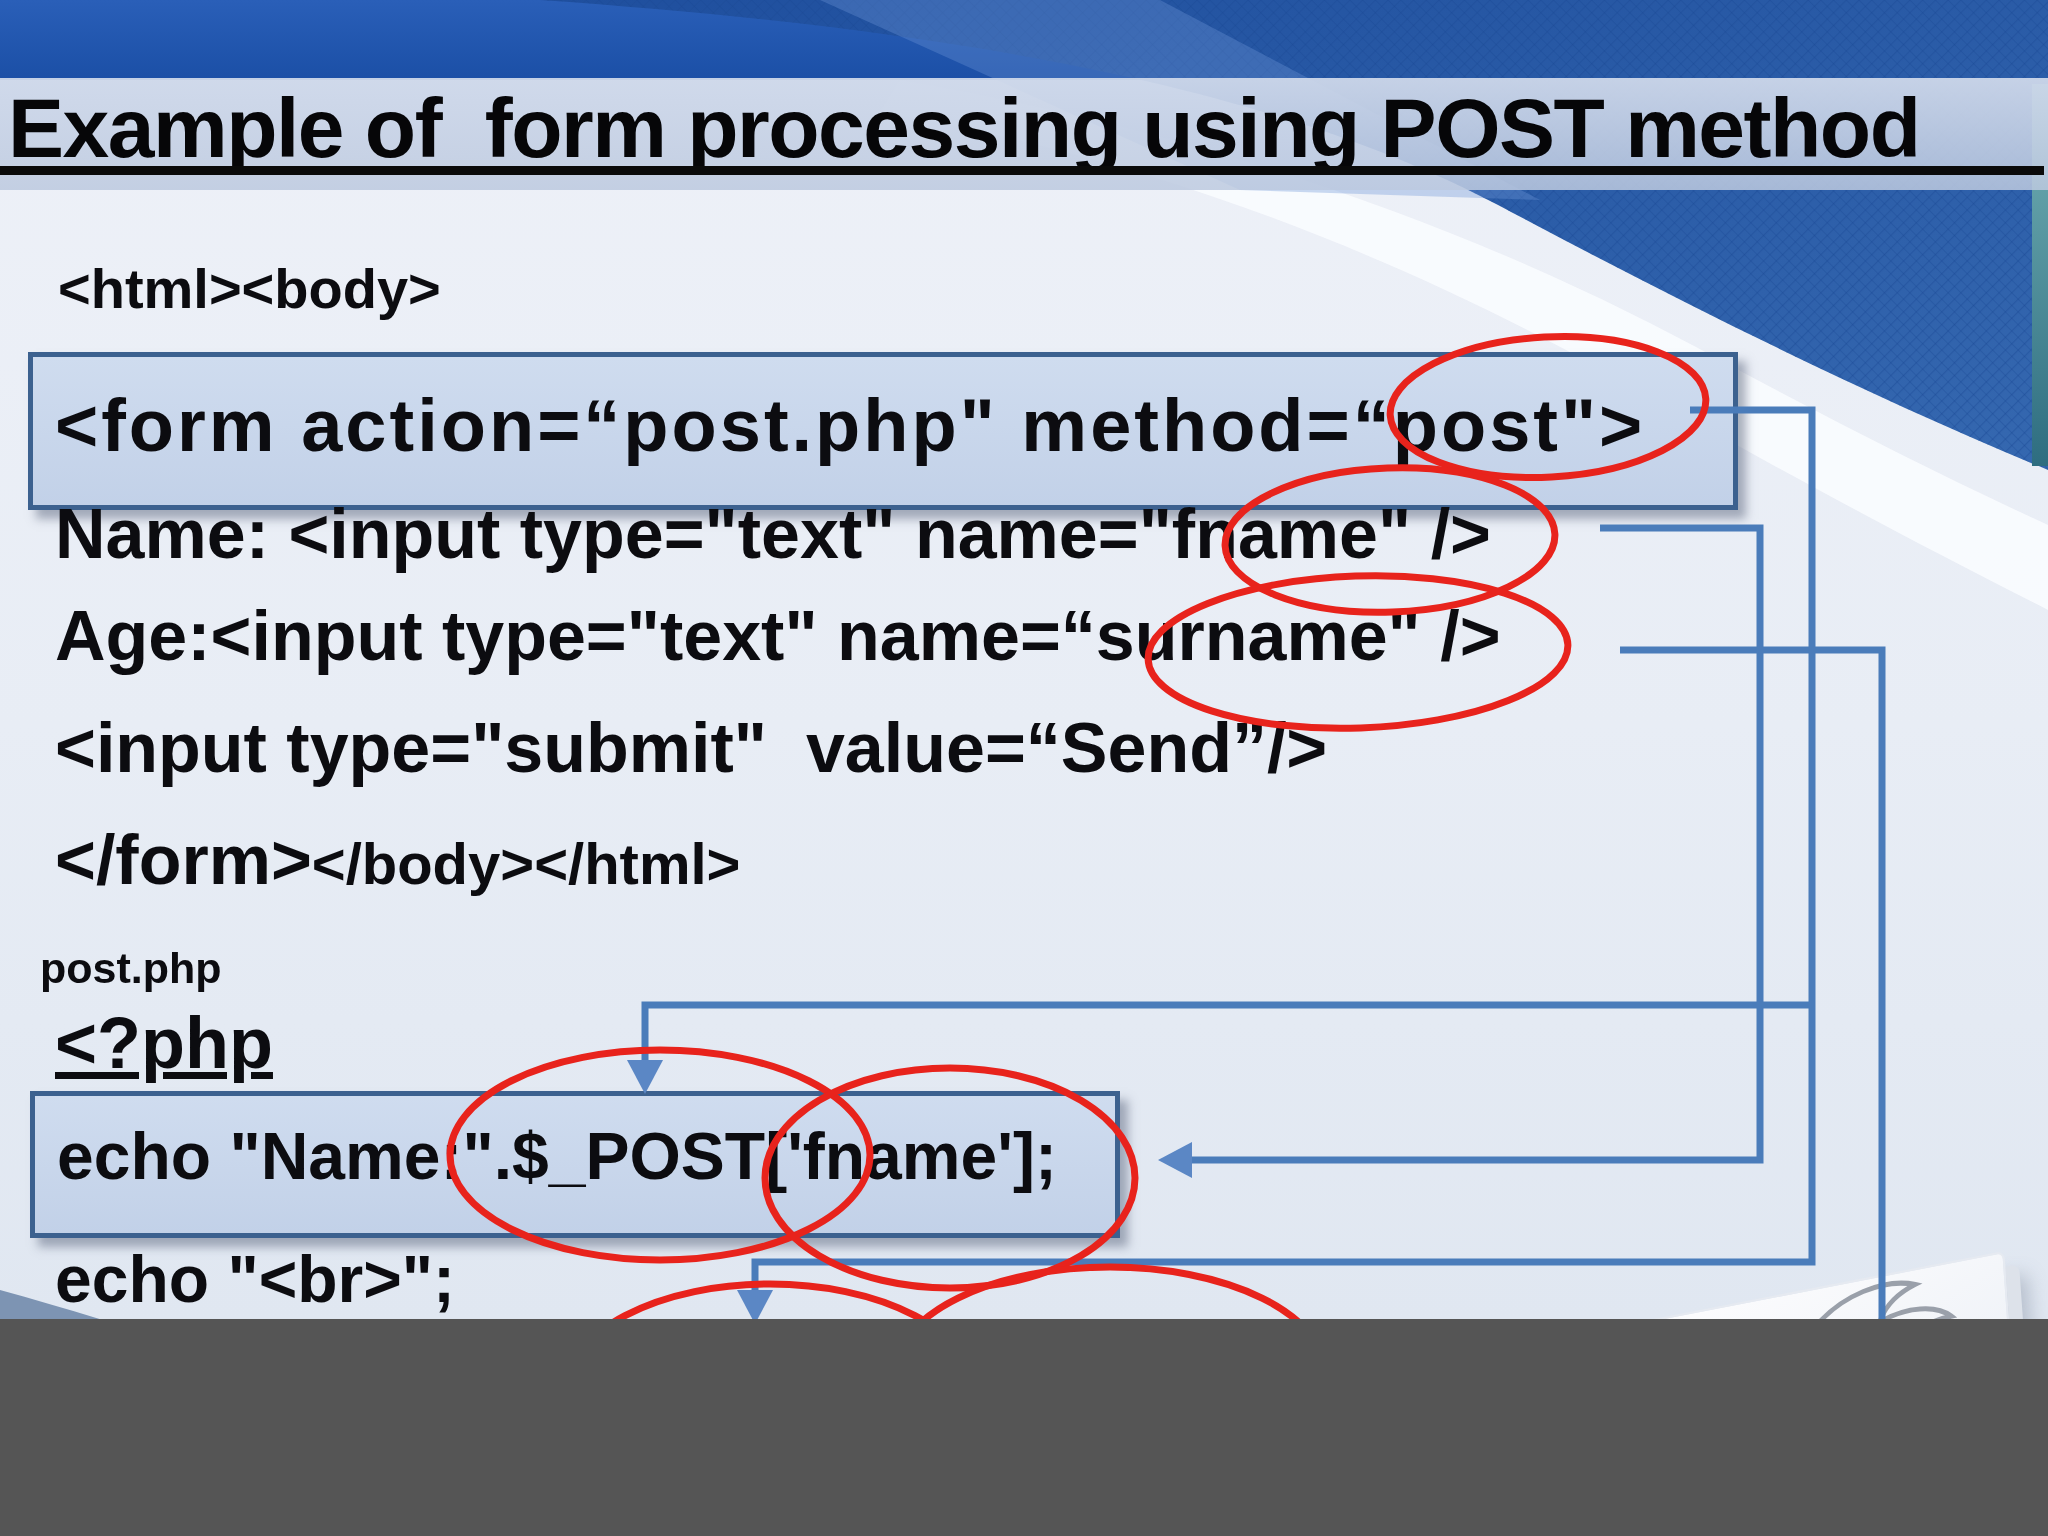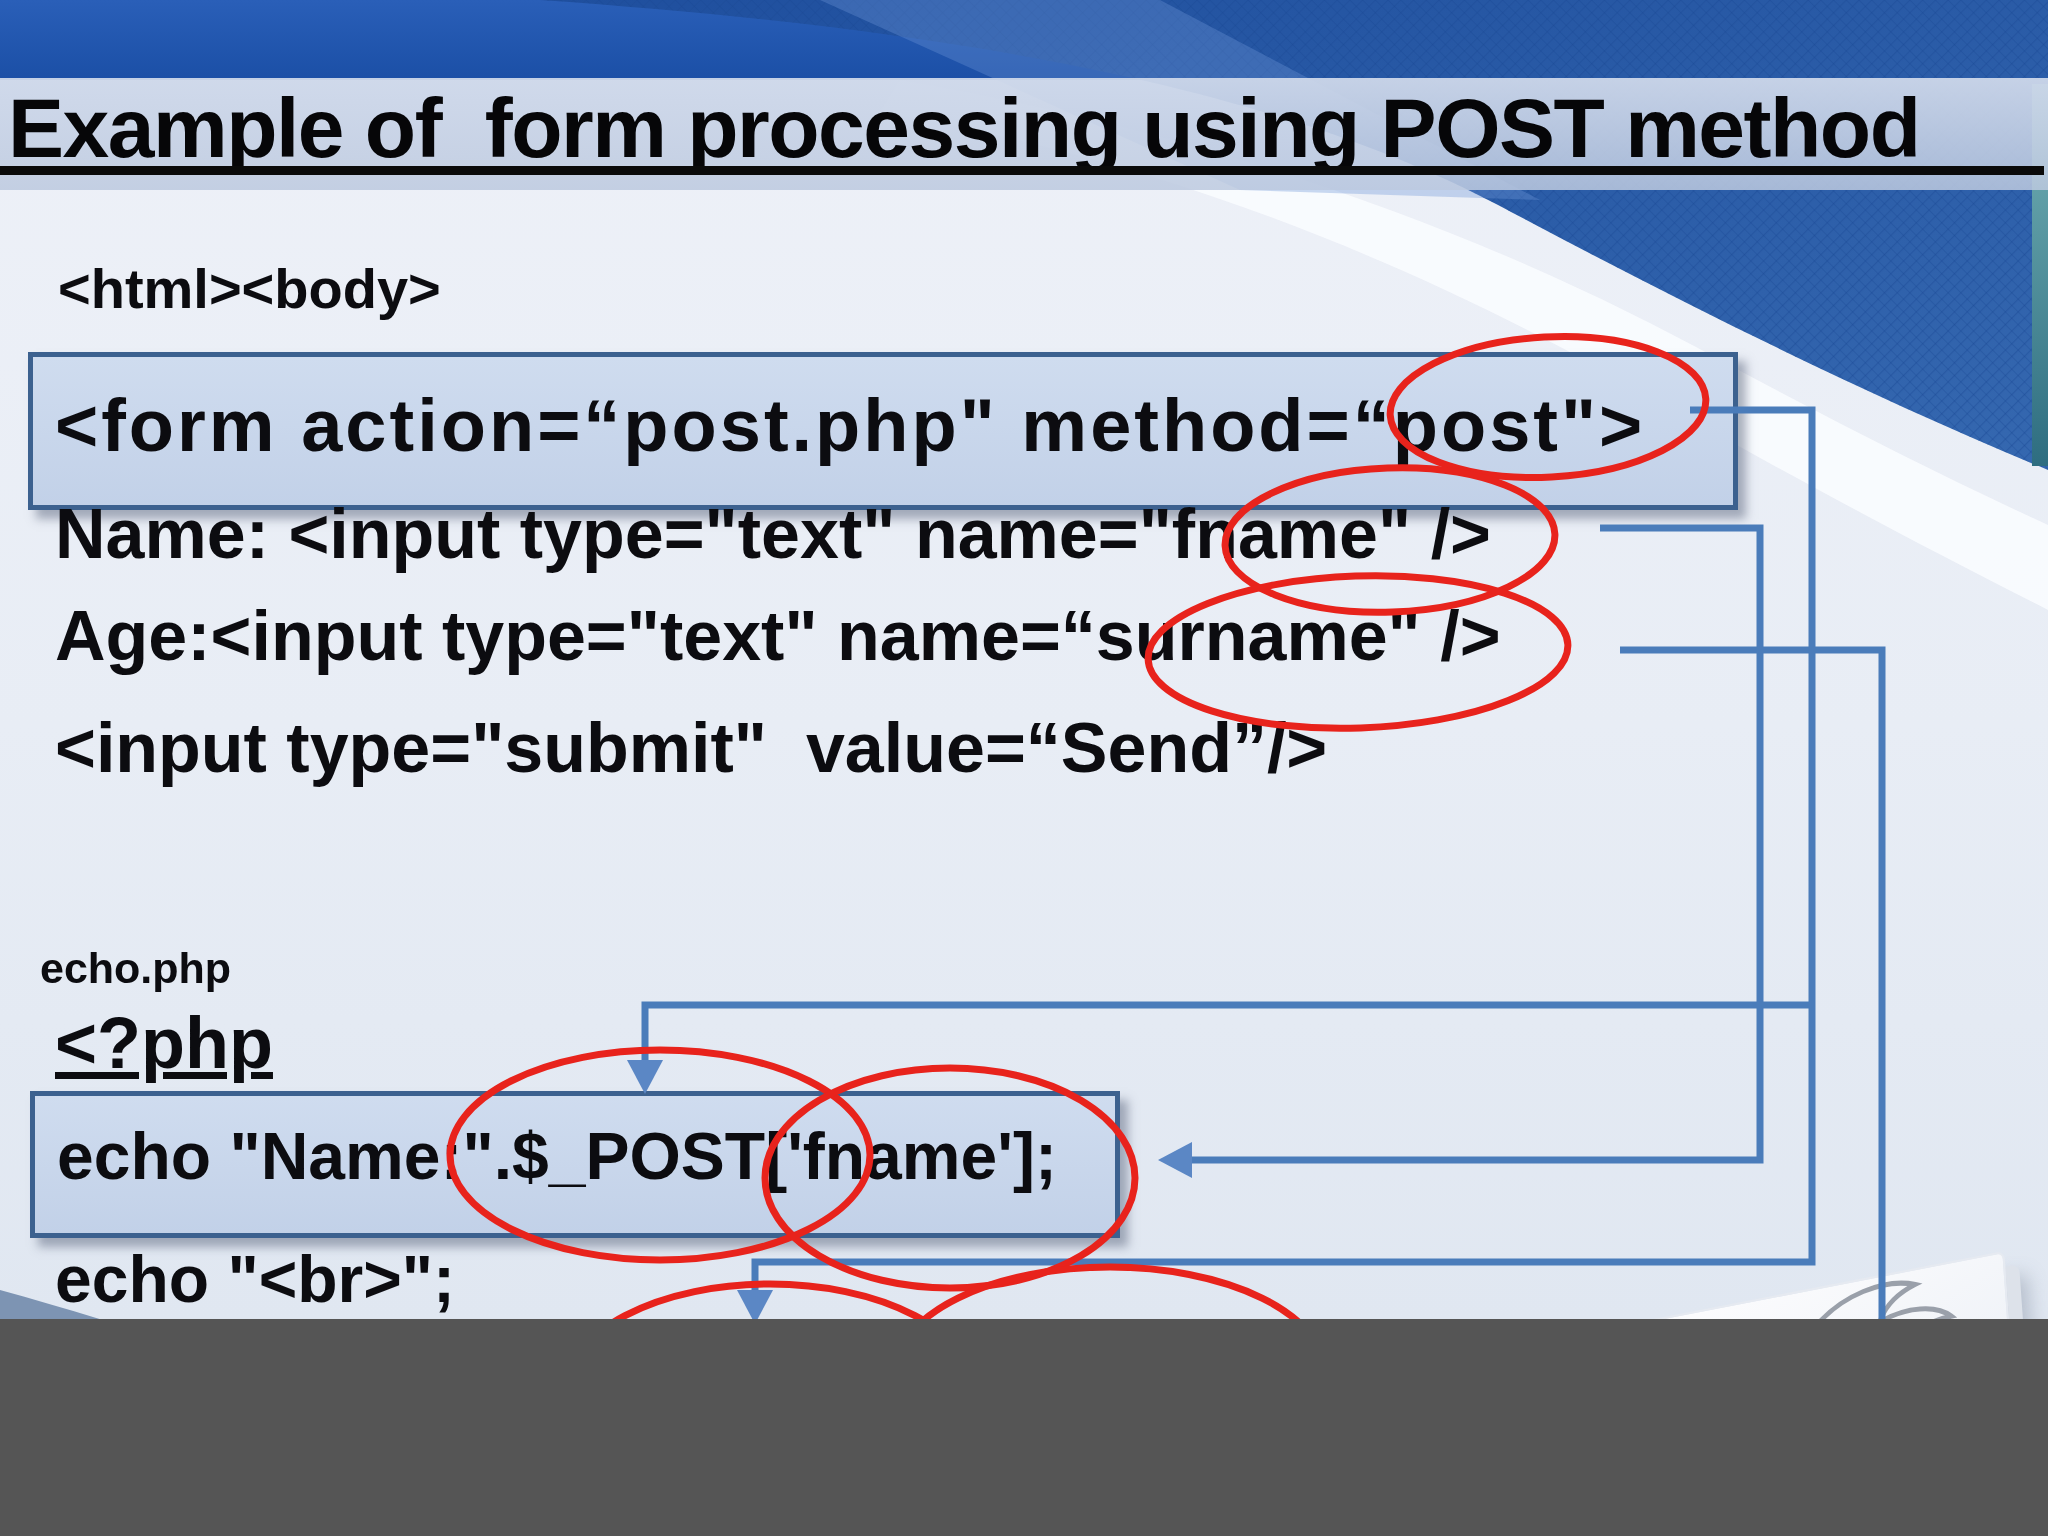--- a/index.html
+++ b/index.html
@@ -118,22 +118,23 @@
 
   <div class="code" style="left:58px;top:260px;font-size:56px;">&lt;html&gt;&lt;body&gt;</div>
 
   <div class="codebox" style="left:28px;top:352px;width:1700px;height:148px;">
     <div class="code" style="top:30px;font-size:74px;letter-spacing:3px;">&lt;form action=“post.php" method=“post"&gt;</div>
   </div>
 
   <div class="code" style="left:55px;top:498px;font-size:70px;">Name: &lt;input type="text" name="fname" /&gt;</div>
   <div class="code" style="left:55px;top:600px;font-size:70px;">Age:&lt;input type="text" name=“surname" /&gt;</div>
   <div class="code" style="left:55px;top:712px;font-size:70px;">&lt;input type="submit"  value=“Send”/&gt;</div>
+  <div class="code" style="left:55px;top:824px;font-size:70px;"><span>&lt;/form&gt;</span><span style="font-size:58px;">&lt;/body&gt;&lt;/html&gt;</span></div>
 
-  <div class="code filelabel" style="left:40px;top:946px;font-size:43px;">echo.php</div>
+  <div class="code filelabel" style="left:40px;top:946px;font-size:43px;">post.php</div>
   <div class="code" style="left:55px;top:1006px;font-size:72px;text-decoration:underline;">&lt;?php</div>
 
   <div class="codebox" style="left:30px;top:1091px;width:1080px;height:137px;">
     <div class="code" style="top:26px;font-size:66px;">echo "Name:".$_POST['fname'];</div>
   </div>
 
   <div class="code" style="left:55px;top:1245px;font-size:66px;">echo "&lt;br&gt;";</div>
 
   <div class="codebox" style="left:30px;top:1322px;width:1290px;height:145px;">
     <div class="code" style="top:28px;font-size:66px;">echo "Surname:".$_POST['surname'];</div>

